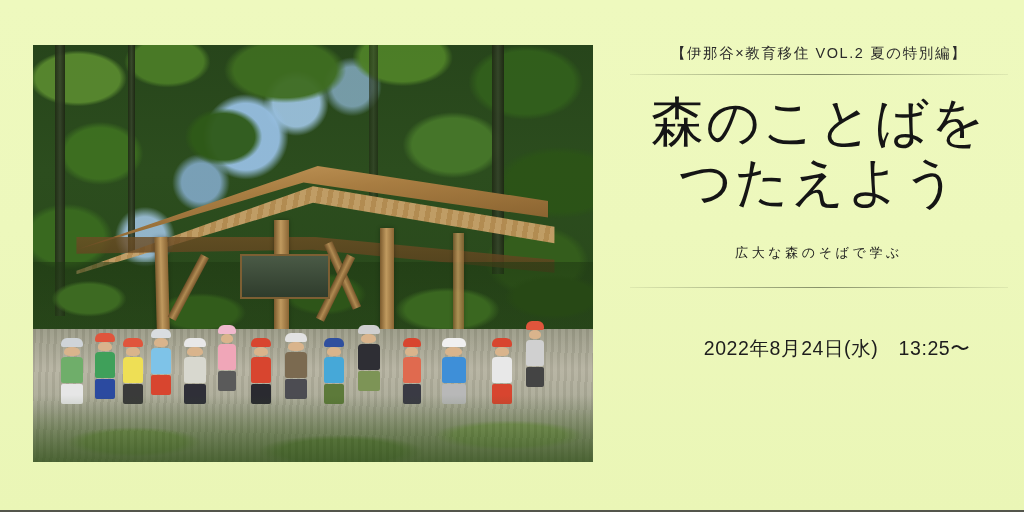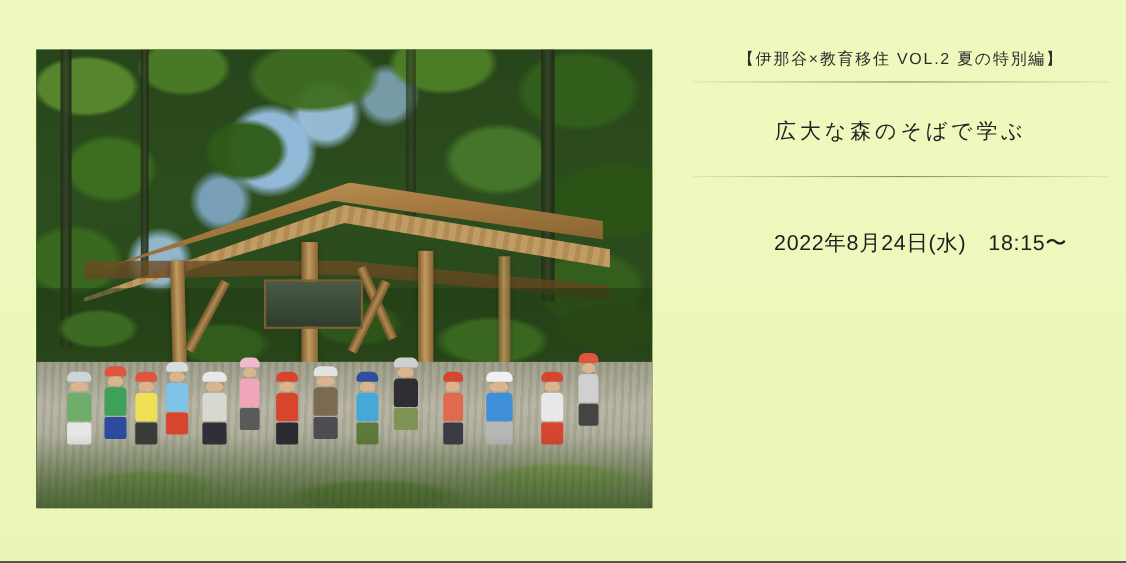--- a/index.html
+++ b/index.html
@@ -192,21 +192,21 @@
     margin-top:17px;
     font-size:53px;
     line-height:1.13;
     letter-spacing:2px;
     color:#151515;
     text-align:center;
     font-weight:400;
   }
   .subtitle {
     margin-top:30px;
-    font-size:19px;
+    font-size:13px;
     line-height:1.62;
     letter-spacing:3.6px;
     color:#222;
     text-align:center;
   }
   .rule2 {
     width:378px;
     height:1px;
     background:linear-gradient(90deg, rgba(140,150,110,.15), rgba(110,120,85,.8), rgba(140,150,110,.15));
     margin-top:24px;
@@ -340,25 +340,29 @@
 
     <div class="shadowband"></div>
   </div>
 
   <div id="text-col">
 
     <div class="kicker">【伊那谷×教育移住 VOL.2 夏の特別編】</div>
 
     <div class="rule"></div>
 
+    <h1 class="title">
+      <span>森のことばを</span><br>
+      <span>つたえよう</span>
+    </h1>
 
     <div class="subtitle">
       <span>広大な森のそばで学ぶ</span><br>
     </div>
 
     <div class="rule2"></div>
 
     <div class="date">
-      <span>2022年8月24日(水)　18:15〜</span><br>
+      <span>2022年8月24日(水)　13:25〜</span><br>
     </div>
 
   </div>
 </div>
 
 </body></html>

